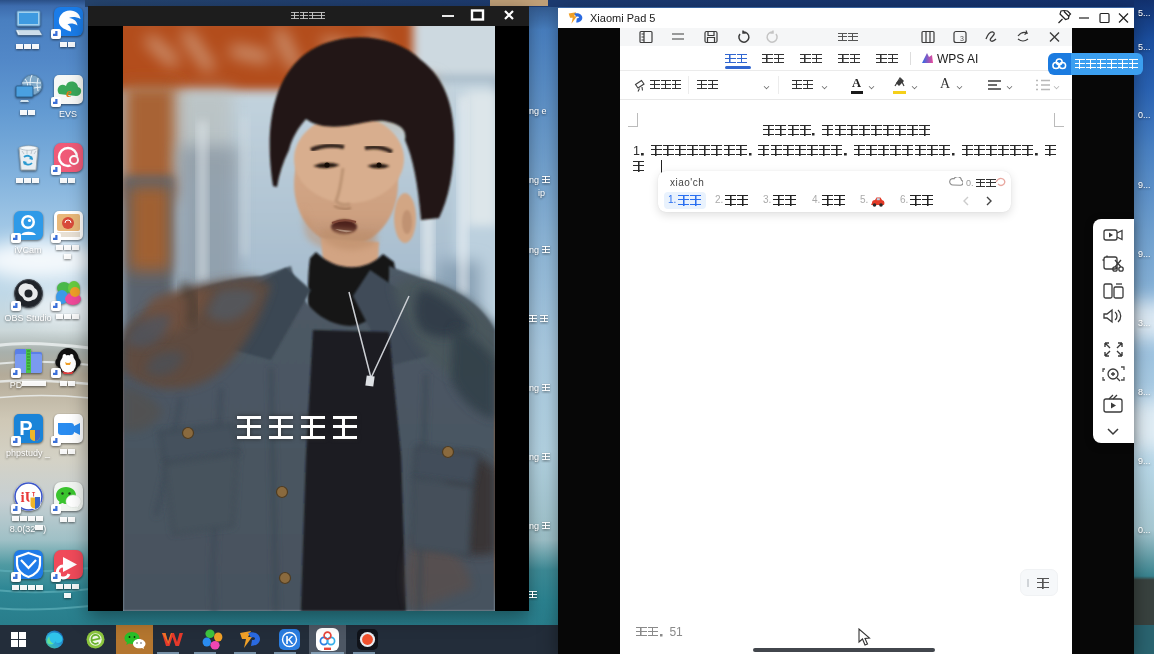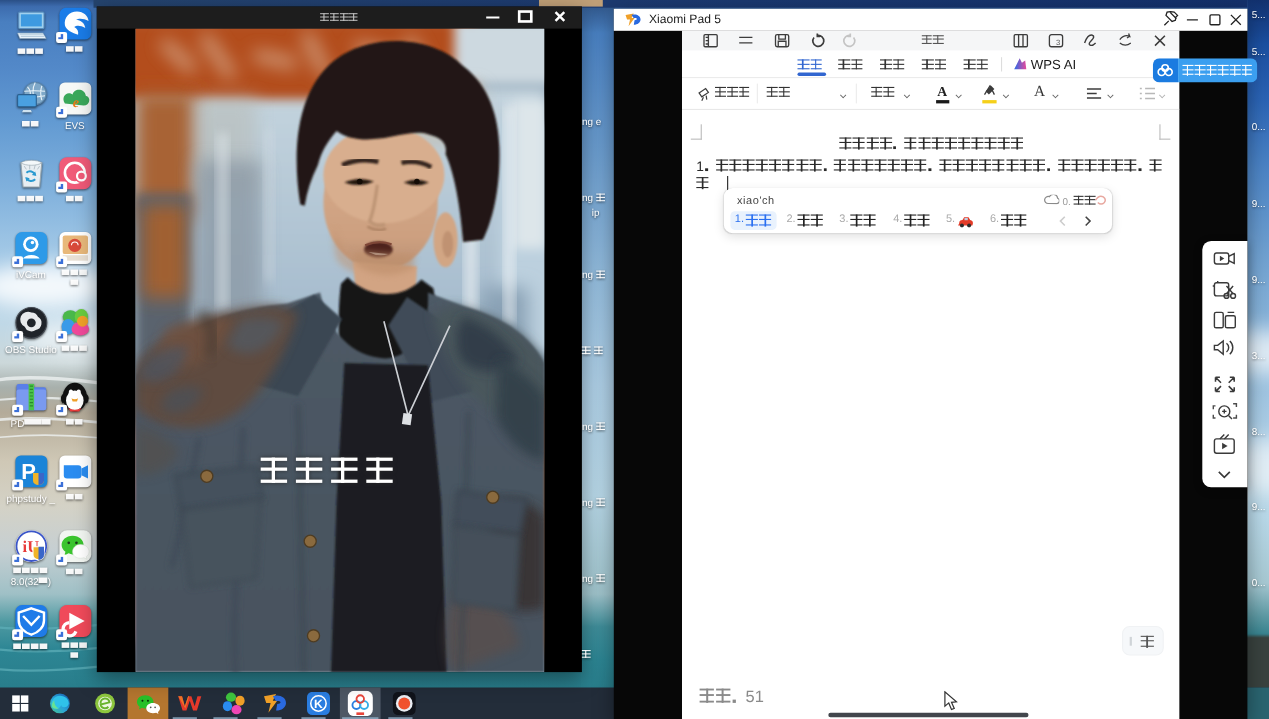--- a/index.html
+++ b/index.html
@@ -619,21 +619,21 @@
             <path d="M7 2 L3 6 L7 10" stroke="#ccc" stroke-width="1.4" fill="none"></path>
             <path d="M26 2 L30 6 L26 10" stroke="#444" stroke-width="1.4" fill="none"></path>
           </svg>
   </div>
 
   <div class="abs" style="left:400px;top:469px;width:38px;height:27px;background:#f6f8fa;border:1px solid #f0f2f4;border-radius:7px;box-sizing:border-box">
    <div class="abs" style="left:6px;top:9px;width:1.5px;height:8px;background:#d0d4d8"></div>
    <div class="abs ck" style="left:16px;top:6px;font-size:13px;color:#555"><i class="g"></i></div>
   </div>
 
-  <div class="abs ck" style="left:16px;top:525px;font-size:15px;color:#8a8a8a"><i class="g"></i><i class="g"></i><i class="p"></i>51</div>
+  <div class="abs ck" style="left:16px;top:525px;font-size:12px;color:#8a8a8a"><i class="g"></i><i class="g"></i><i class="p"></i>51</div>
   <div class="abs" style="left:133px;top:548px;width:182px;height:4px;background:#42464c;border-radius:2px"></div>
   <svg class="abs" style="left:238px;top:528px" width="13" height="19" viewBox="0 0 13 19">
           <path d="M1 1 L1 14 L4.5 11 L7 17 L9.5 16 L7 10.5 L11.5 10 Z" fill="#fff" stroke="#333" stroke-width="1.1"></path>
         </svg>
  </div>
 </div>
 </div>
 <div id="fpanel" class="abs">
 <svg width="41" height="224" viewBox="0 0 41 224">
       <g stroke="#3a3a3a" stroke-width="1.3" fill="none">

